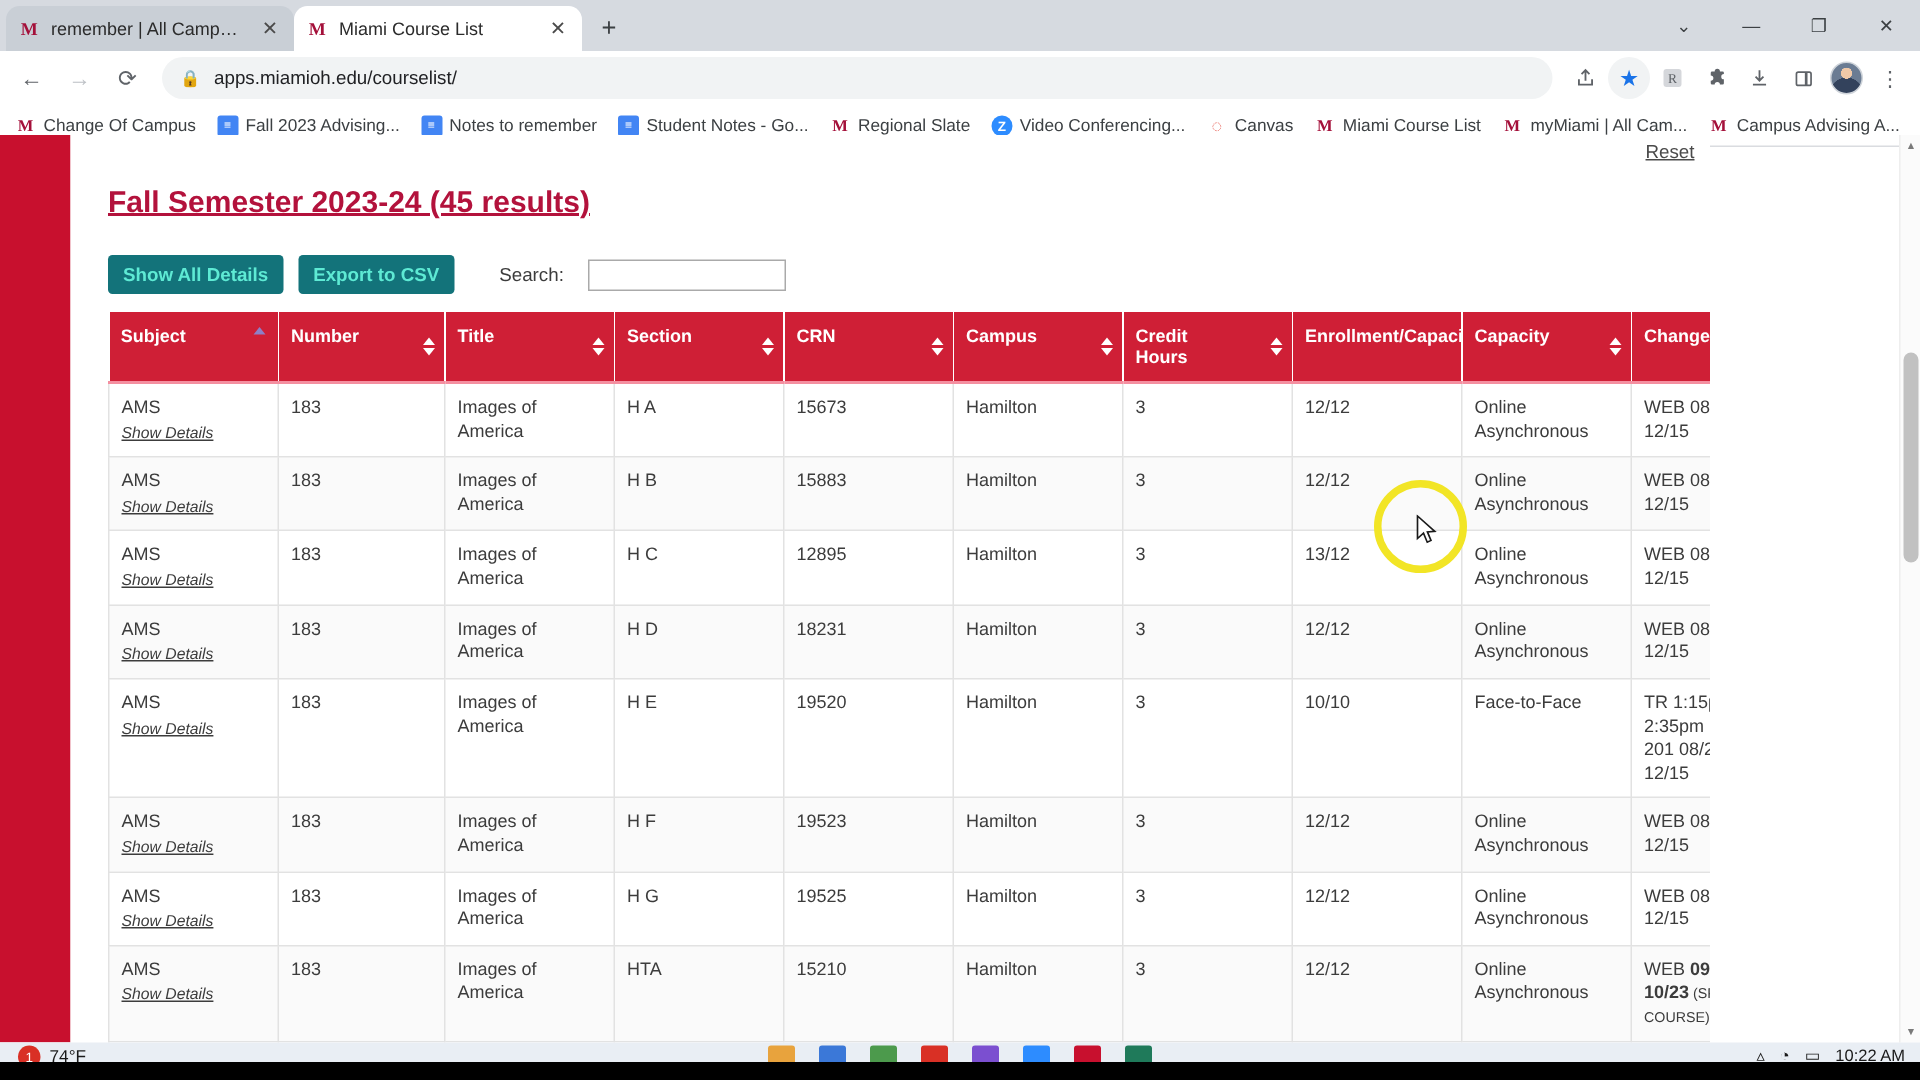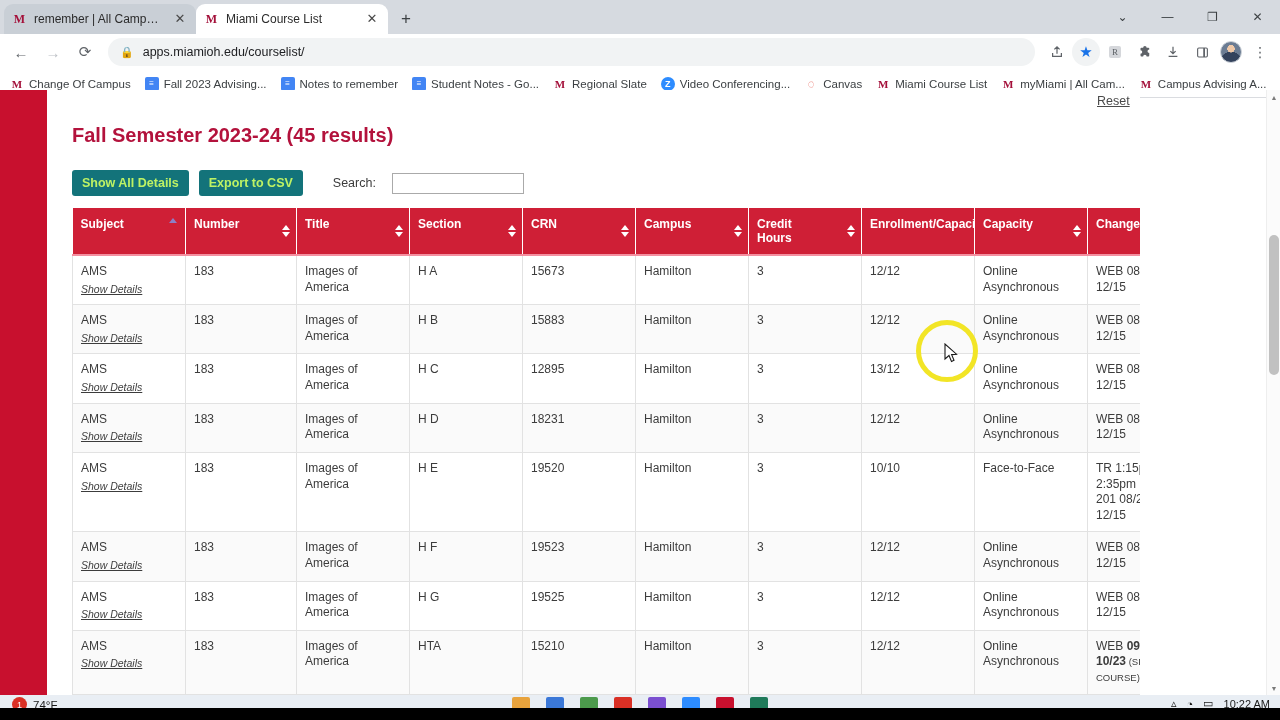--- a/index.html
+++ b/index.html
@@ -127,29 +127,29 @@
     font-size: 12.5px; color: #4a4a4a; text-decoration: underline;
   }
   .find-btn {
     background: #13737a; color: #ffffff; border: none;
     font-size: 12.5px; padding: 4px 11px; border-radius: 3px;
     font-family: "Liberation Sans", sans-serif;
   }
 
   .page-title {
     position: absolute; left: 25px; top: 34px;
-    font-size: 20px; font-weight: bold; color: #b3123c;
+    font-size: 20px; font-weight: bold; color: #b3123c; text-decoration: underline;
   }
 
   .controls {
     position: absolute; left: 25px; top: 80px;
     display: flex; align-items: center; gap: 10px;
   }
   .tealbtn {
-    background: #13737a; color: #bef264; border: none; border-radius: 3px;
+    background: #13737a; color: #5eead4; border: none; border-radius: 3px;
     font-size: 12.5px; font-weight: bold; padding: 6px 10px;
     font-family: "Liberation Sans", sans-serif;
   }
   .searchwrap {
     display: flex; align-items: center; gap: 16px; margin-left: 20px;
     font-size: 12.5px; color: #3c3c3c;
   }
   .searchwrap input {
     width: 132px; height: 21px; border: 1px solid #aaaaaa;
     background: #fff; font-size: 12px; padding: 0 4px;

